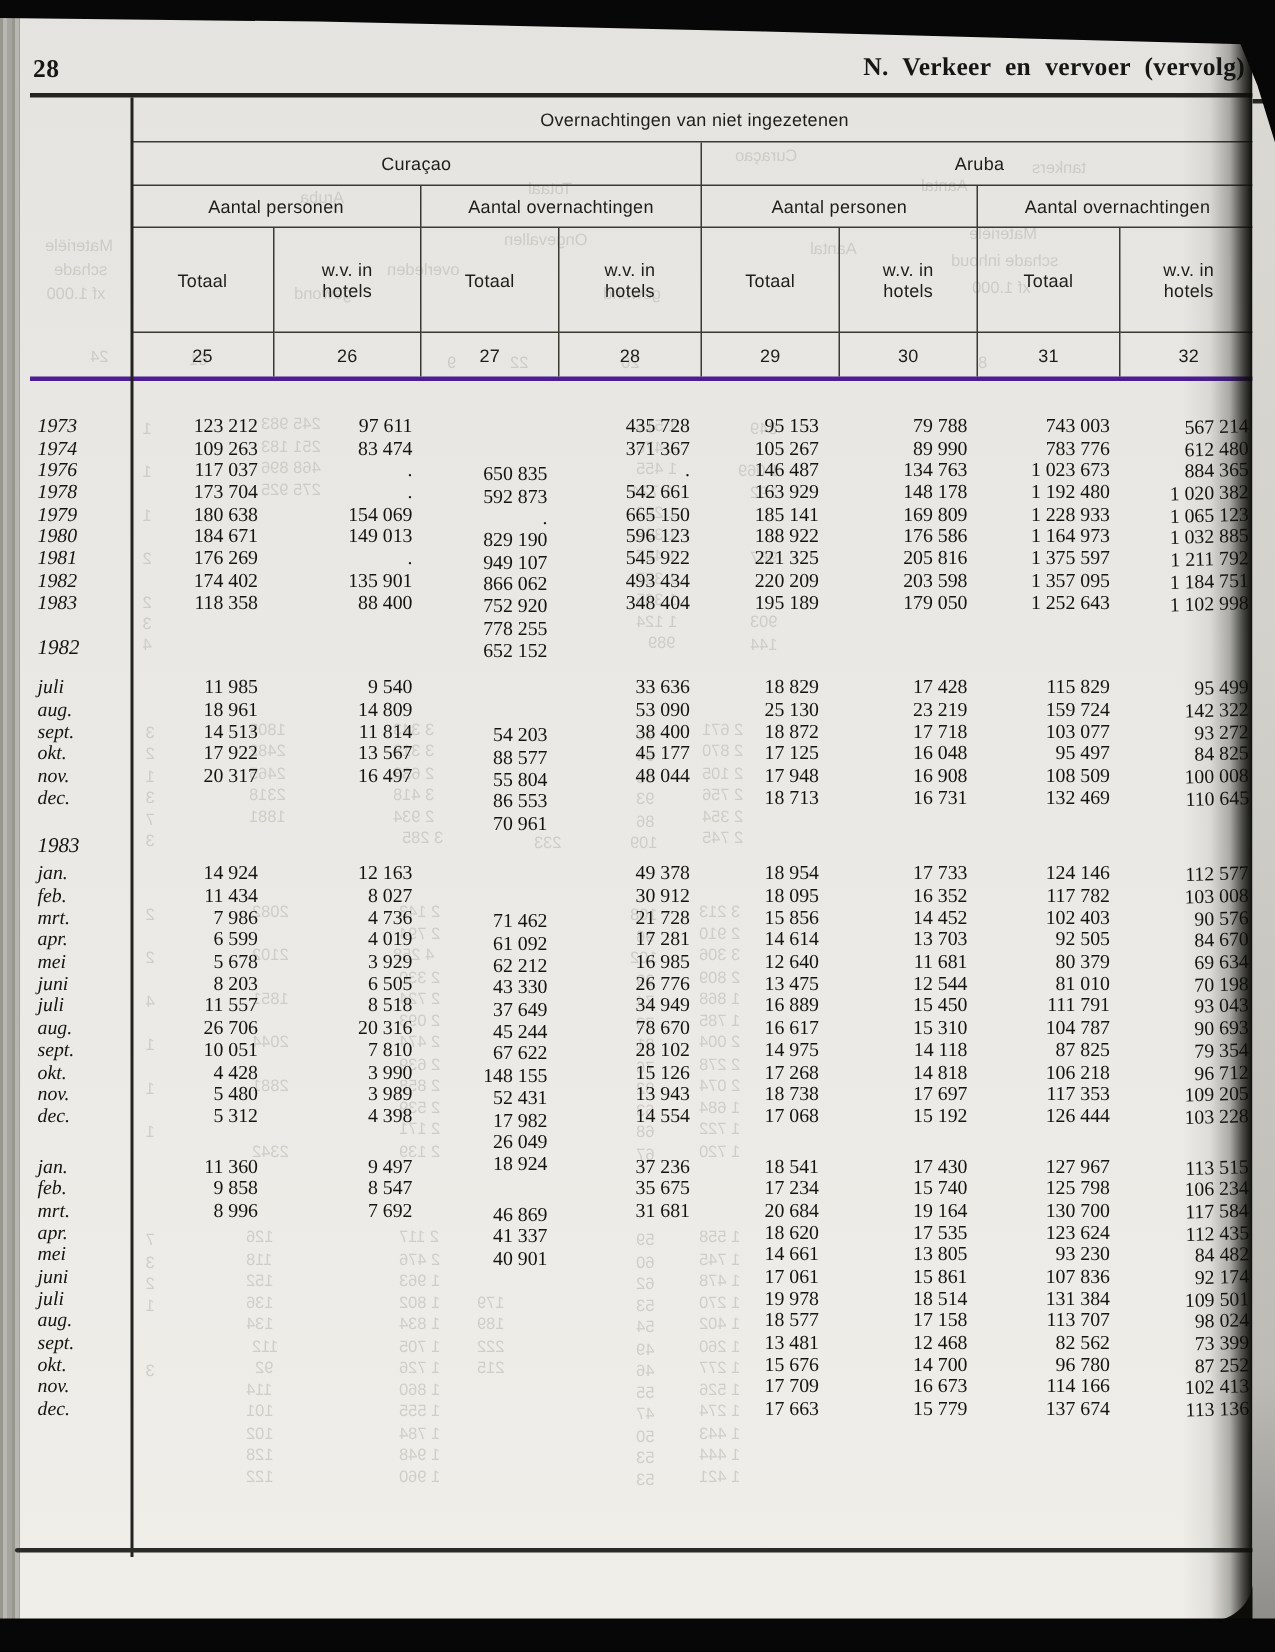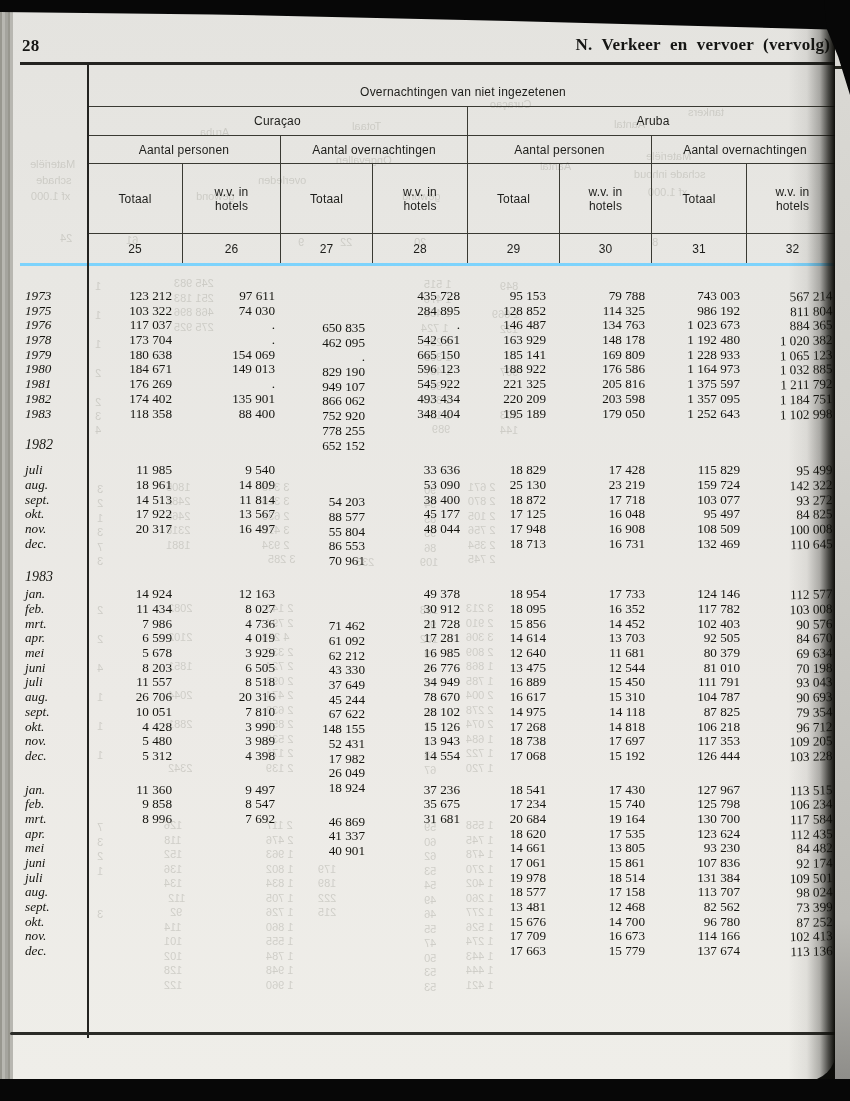--- a/index.html
+++ b/index.html
@@ -31,21 +31,21 @@
   
   .content{position:absolute;left:0;top:0;width:850px;height:1101px;z-index:3;color:#161614;text-decoration:underline;}
   .page-num{position:absolute;left:22px;top:36px;font:700 17px "Liberation Serif",serif;letter-spacing:.3px;}
   .page-title{position:absolute;top:35px;right:20px;font:700 17px "Liberation Serif",serif;word-spacing:5px;letter-spacing:.2px;white-space:nowrap;}
 
   .frame{position:absolute;left:20px;top:62px;width:818px;height:973px;border-top:3px solid #232320;}
   .stub-line{position:absolute;left:67px;top:0;height:100%;width:2px;background:#232320;}
   .bottom-rule{position:absolute;left:10px;top:1032px;width:826px;height:3px;background:#2b2b27;border-radius:2px;z-index:3;}
 
   .grid9{display:grid;grid-template-columns:68px 95px 98px 92px 95px 92px 92px 95px 91px;}
-  .thead{grid-template-rows:30px 29px 28px 70px 29px;border-bottom:3px solid #7dd3fc;margin-top:12px;}
+  .thead{grid-template-rows:30px 29px 28px 70px 29px;border-bottom:3px solid #4c1d95;}
   .hc{display:flex;align-items:center;justify-content:center;text-align:center;
       font-family:"Liberation Sans",sans-serif;font-size:12px;color:#1d1d1a;letter-spacing:.2px;}
   .br{border-right:1px solid #3a3a33;} .bb{border-bottom:1px solid #3a3a33;}
   .stub-head{grid-column:1/2;grid-row:1/6;}
   .span-all{grid-column:2/10;grid-row:1;}
   .g-cur{grid-column:2/6;grid-row:2;} .g-aru{grid-column:6/10;grid-row:2;}
   .sg1{grid-column:2/4;grid-row:3;} .sg2{grid-column:4/6;grid-row:3;}
   .sg3{grid-column:6/8;grid-row:3;} .sg4{grid-column:8/10;grid-row:3;}
   .r4{grid-row:4;} .r5{grid-row:5;}
   .wv{display:block;width:52px;margin:0 auto;line-height:14px;}
@@ -306,29 +306,29 @@
               <span class="num c1">123 212</span>
               <span class="num c2">97 611</span>
               <span class="num c3">650 835</span>
               <span class="num c4">435 728</span>
               <span class="num c5">95 153</span>
               <span class="num c6">79 788</span>
               <span class="num c7">743 003</span>
               <span class="num c8">567 214</span>
             </div>
             <div class="trow">
-              <span class="stub">1975</span>
-              <span class="num c1">103 322</span>
-              <span class="num c2">74 030</span>
-              <span class="num c3">462 095</span>
-              <span class="num c4">284 895</span>
-              <span class="num c5">128 852</span>
-              <span class="num c6">114 325</span>
-              <span class="num c7">986 192</span>
-              <span class="num c8">811 804</span>
+              <span class="stub">1974</span>
+              <span class="num c1">109 263</span>
+              <span class="num c2">83 474</span>
+              <span class="num c3">592 873</span>
+              <span class="num c4">371 367</span>
+              <span class="num c5">105 267</span>
+              <span class="num c6">89 990</span>
+              <span class="num c7">783 776</span>
+              <span class="num c8">612 480</span>
             </div>
             <div class="trow">
               <span class="stub">1976</span>
               <span class="num c1">117 037</span>
               <span class="num c2">.</span>
               <span class="num c3">.</span>
               <span class="num c4">.</span>
               <span class="num c5">146 487</span>
               <span class="num c6">134 763</span>
               <span class="num c7">1 023 673</span>

